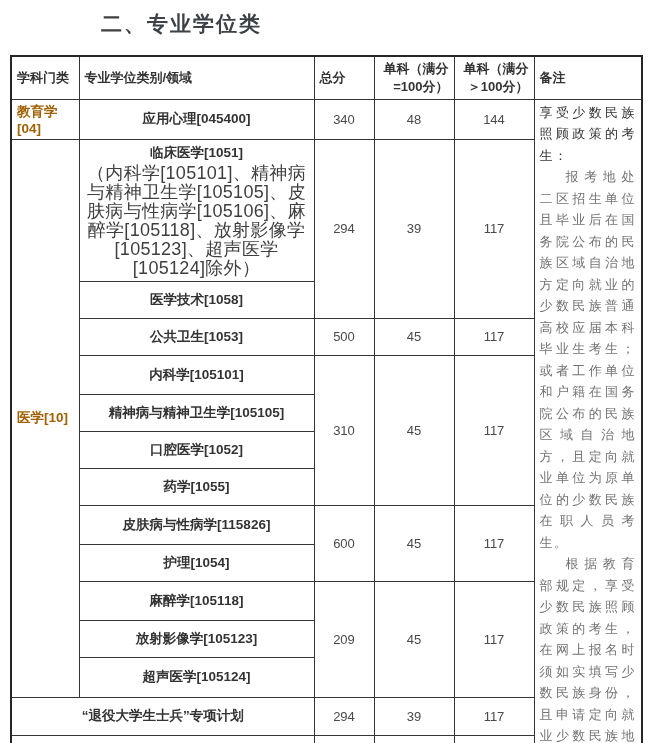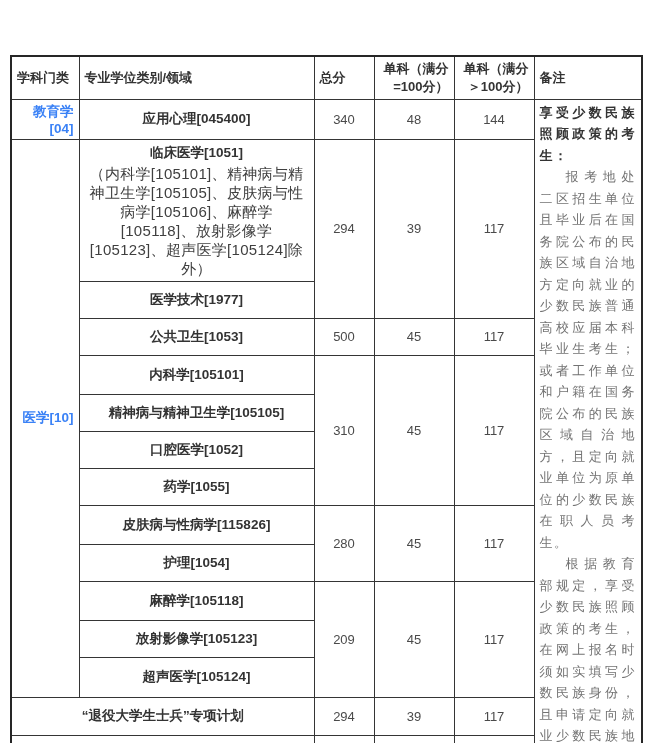--- a/index.html
+++ b/index.html
@@ -29,42 +29,42 @@
     overflow:hidden;
   }
 
   th.hdr {
     font-size:13px; font-weight:bold; color:#333333;
     text-align:left; line-height:18px; padding:2px 3px;
   }
   th.hdr-single { text-align:right; padding-left:7px; }
 
   td.cat {
-    text-align:right; font-weight:bold; font-size:13.5px; color:#3b82f6;
+    text-align:left; font-weight:bold; font-size:13.5px; color:#a16207;
     vertical-align:middle;
   }
   td.major {
     text-align:center; font-weight:bold; font-size:13.5px; color:#333333;
     padding-left:10px; vertical-align:middle;
   }
   td.num {
     text-align:center; font-weight:normal; font-size:13px; color:#4a4a4a;
     vertical-align:middle;
   }
   .major-note {
-    font-weight:normal; font-size:15px; color:#3f3f3f;
+    font-weight:normal; font-size:18px; color:#3f3f3f;
     line-height:19px; margin-top:2px; letter-spacing:0.3px;
   }
   .clinical-name { line-height:19px; }
 
   td.remark-cell {
     vertical-align:top; padding:5px 6px 4px 7px;
   }
   .remark-heading {
-    font-weight:bold; font-size:13px; color:#333333;
+    font-weight:normal; font-size:13px; color:#333333;
     line-height:21.5px; letter-spacing:1.5px;
     text-align:justify; word-break:break-all; margin:0;
   }
   .remark-para {
     font-weight:normal; font-size:13px; color:#737373;
     line-height:21.5px; letter-spacing:1.5px;
     text-align:justify; word-break:break-all;
     text-indent:2em; margin:0;
   }
 
@@ -81,20 +81,21 @@
   col.c-total  { width:60px; }
   col.c-s100   { width:80px; }
   col.c-sgt100 { width:80px; }
   col.c-remark { width:108px; }
 </style>
 </head>
 <body>
 
 <div class="canvas">
 
+  <div class="doc-title">二、专业学位类</div>
 
   <table class="score">
     <colgroup>
       <col class="c-cat">
         <col class="c-major">
         <col class="c-total">
       <col class="c-s100">
         <col class="c-sgt100">
         <col class="c-remark">
     </colgroup>
@@ -127,21 +128,21 @@
       <td class="major">
         <div class="clinical-name">临床医学[1051]</div>
         <div class="major-note">（内科学[105101]、精神病与精神卫生学[105105]、皮肤病与性病学[105106]、麻醉学[105118]、放射影像学[105123]、超声医学[105124]除外）</div>
       </td>
       <td class="num" rowspan="2">294</td>
       <td class="num" rowspan="2">39</td>
       <td class="num" rowspan="2">117</td>
     </tr>
 
     <tr class="h-std">
-      <td class="major">医学技术[1977]</td>
+      <td class="major">医学技术[1058]</td>
     </tr>
 
     <tr class="h-std">
       <td class="major">公共卫生[1053]</td>
       <td class="num">500</td>
       <td class="num">45</td>
       <td class="num">117</td>
     </tr>
 
     <tr class="h-std">
@@ -158,21 +159,21 @@
     <tr class="h-std">
       <td class="major">口腔医学[1052]</td>
     </tr>
 
     <tr class="h-std">
       <td class="major">药学[1055]</td>
     </tr>
 
     <tr class="h-std">
       <td class="major">皮肤病与性病学[115826]</td>
-      <td class="num" rowspan="2">280</td>
+      <td class="num" rowspan="2">600</td>
       <td class="num" rowspan="2">45</td>
       <td class="num" rowspan="2">117</td>
     </tr>
 
     <tr class="h-std">
       <td class="major">护理[1054]</td>
     </tr>
 
     <tr class="h-std">
       <td class="major">麻醉学[105118]</td>

